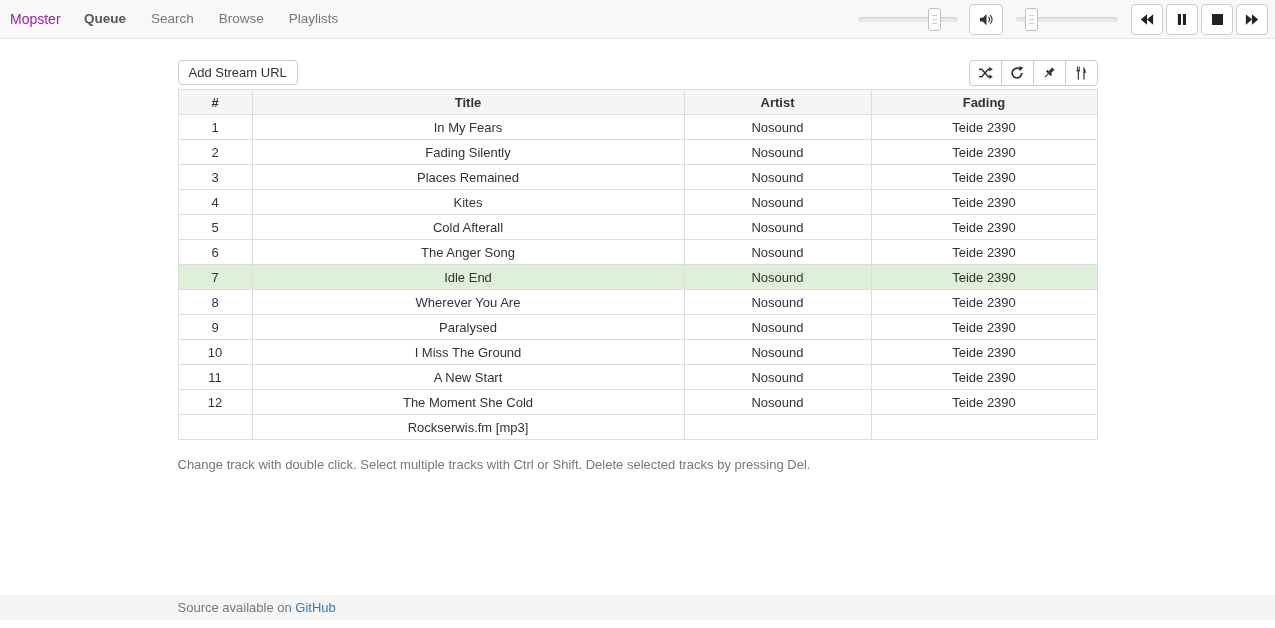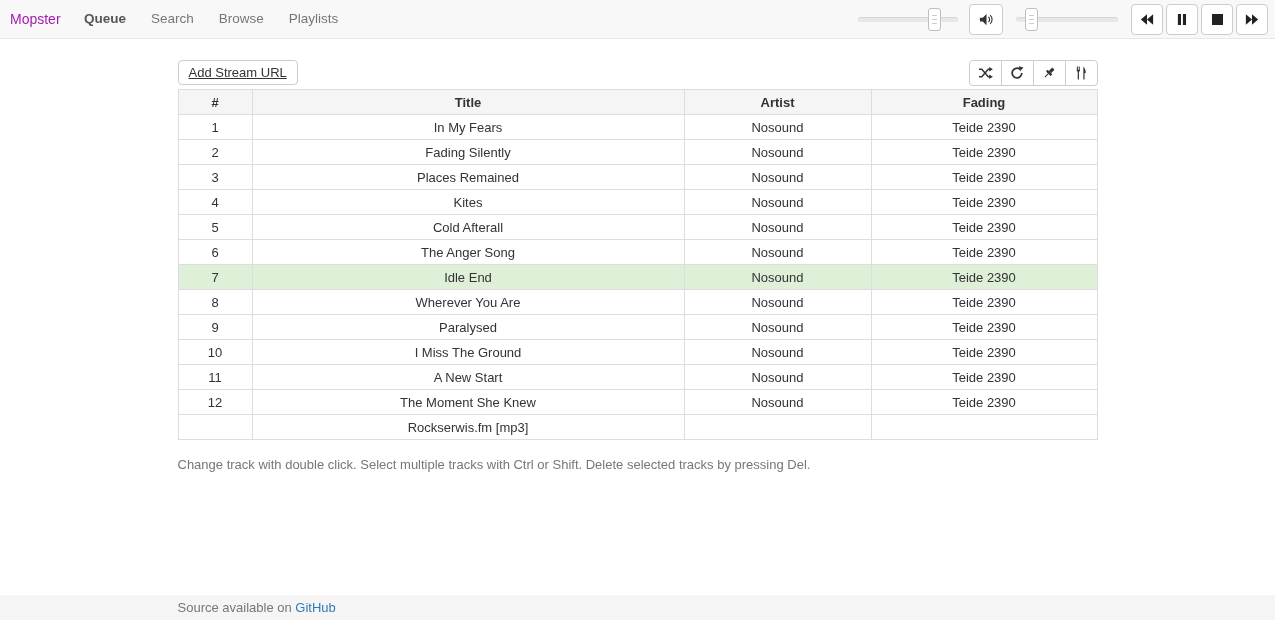--- a/index.html
+++ b/index.html
@@ -46,21 +46,21 @@
     color:#333; cursor:pointer; display:inline-flex;
     align-items:center; justify-content:center; padding:0;
   }
   .vol-btn { position:absolute; left:969px; top:4px; width:34px; height:31px; }
   .pb-btn  { position:absolute; top:4px;  width:32px; height:31px; }
   #pb-fast-backward { left:1131px; } #pb-pause { left:1166px; }
   #pb-stop { left:1201px; } #pb-fast-forward { left:1236px; }
 
   
   .container { width:920px; margin:0 auto; }
-  .toolbar { margin-top:21px; height:26px; display:flex; justify-content:space-between; align-items:flex-start;text-decoration:underline; }
+  .toolbar { margin-top:21px; height:26px; display:flex; justify-content:space-between; align-items:flex-start; }
   .add-stream { height:25px; padding:0 10px; font-size:13px; line-height:23px; }
   .icon-group { display:flex; }
   .icon-btn {
     width:33px; height:26px; margin-left:-1px; border-radius:0;
     background:#fff; border:1px solid #ccc; color:#333; cursor:pointer;
     display:inline-flex; align-items:center; justify-content:center;
   }
   .icon-btn:first-child { border-radius:4px 0 0 4px; margin-left:0; }
   .icon-btn:last-child  { border-radius:0 4px 4px 0; }
 
@@ -280,21 +280,21 @@
           <td>Teide 2390</td>
         </tr>
         <tr>
           <td class="col-num">11</td>
           <td>A New Start</td>
           <td>Nosound</td>
           <td>Teide 2390</td>
         </tr>
         <tr>
           <td class="col-num">12</td>
-          <td>The Moment She Knew</td>
+          <td>The Moment She Cold</td>
           <td>Nosound</td>
           <td>Teide 2390</td>
         </tr>
         <tr>
           <td class="col-num"></td>
           <td>Rockserwis.fm [mp3]</td>
           <td></td>
           <td></td>
         </tr>
       </tbody>

